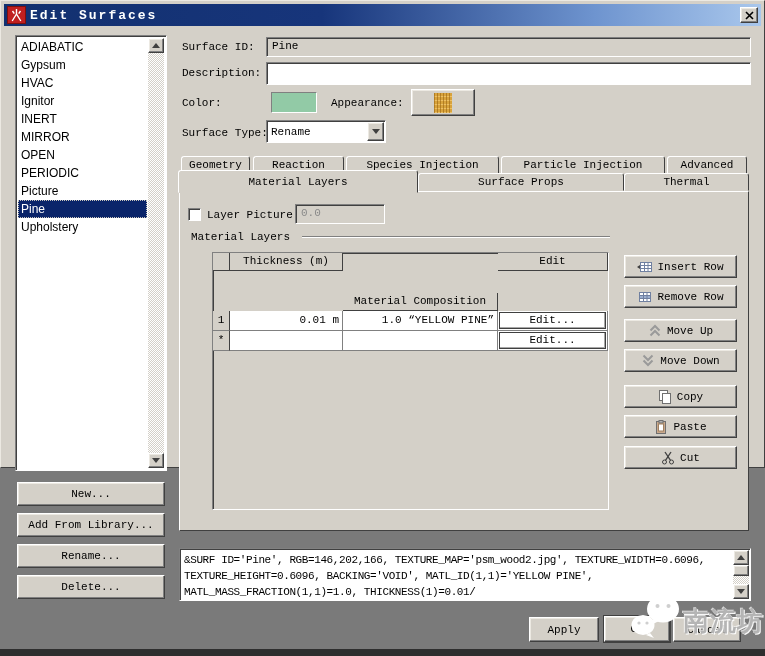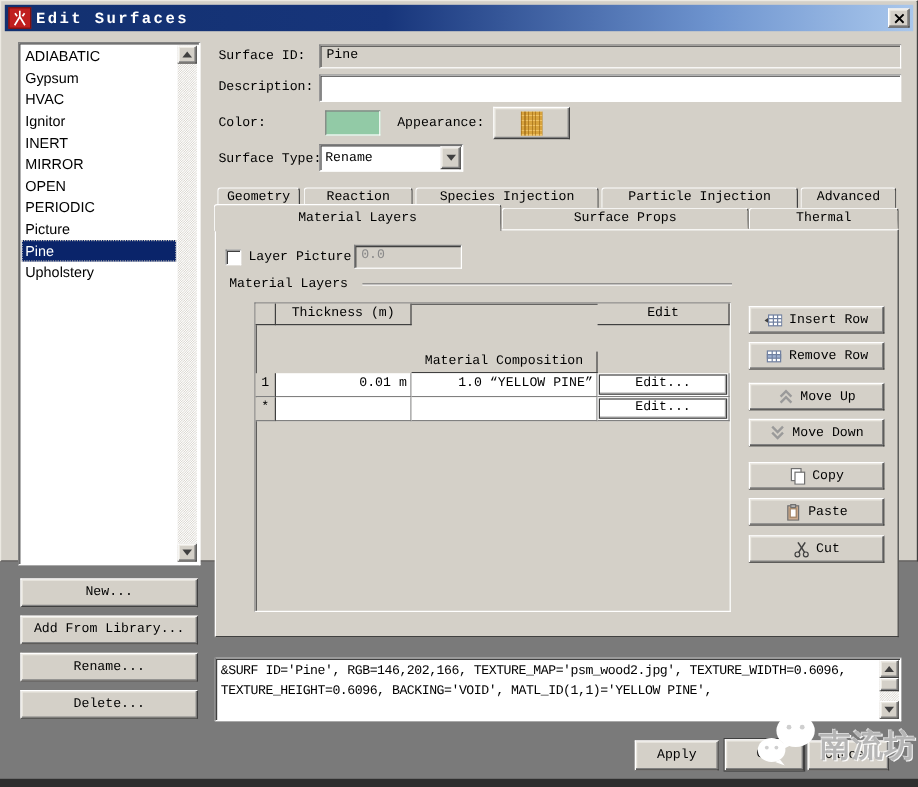--- a/index.html
+++ b/index.html
@@ -263,20 +263,21 @@
             <line x1="9.5" y1="9.3" x2="4" y2="1" stroke="#404040" stroke-width="1.3"></line>
           </svg>
         <span>Cut</span>
       </div>
     </div>
 
     <div class="fds sunken">
       <div class="fds-text">
         <div>&amp;SURF ID='Pine', RGB=146,202,166, TEXTURE_MAP='psm_wood2.jpg', TEXTURE_WIDTH=0.6096,</div>
         <div>TEXTURE_HEIGHT=0.6096, BACKING='VOID', MATL_ID(1,1)='YELLOW PINE',</div>
+        <div>MATL_MASS_FRACTION(1,1)=1.0, THICKNESS(1)=0.01/</div>
       </div>
       <div class="scrollbar-v" style="top:1px; right:1px; bottom:1px;">
         <span class="sb-btn sb-up raised">
             <span class="tri-up"></span>
           </span>
         <span class="sb-thumb raised" style="top:15px; height:11px;"></span>
         <span class="sb-btn sb-down raised">
             <span class="tri-down"></span>
           </span>
       </div>

